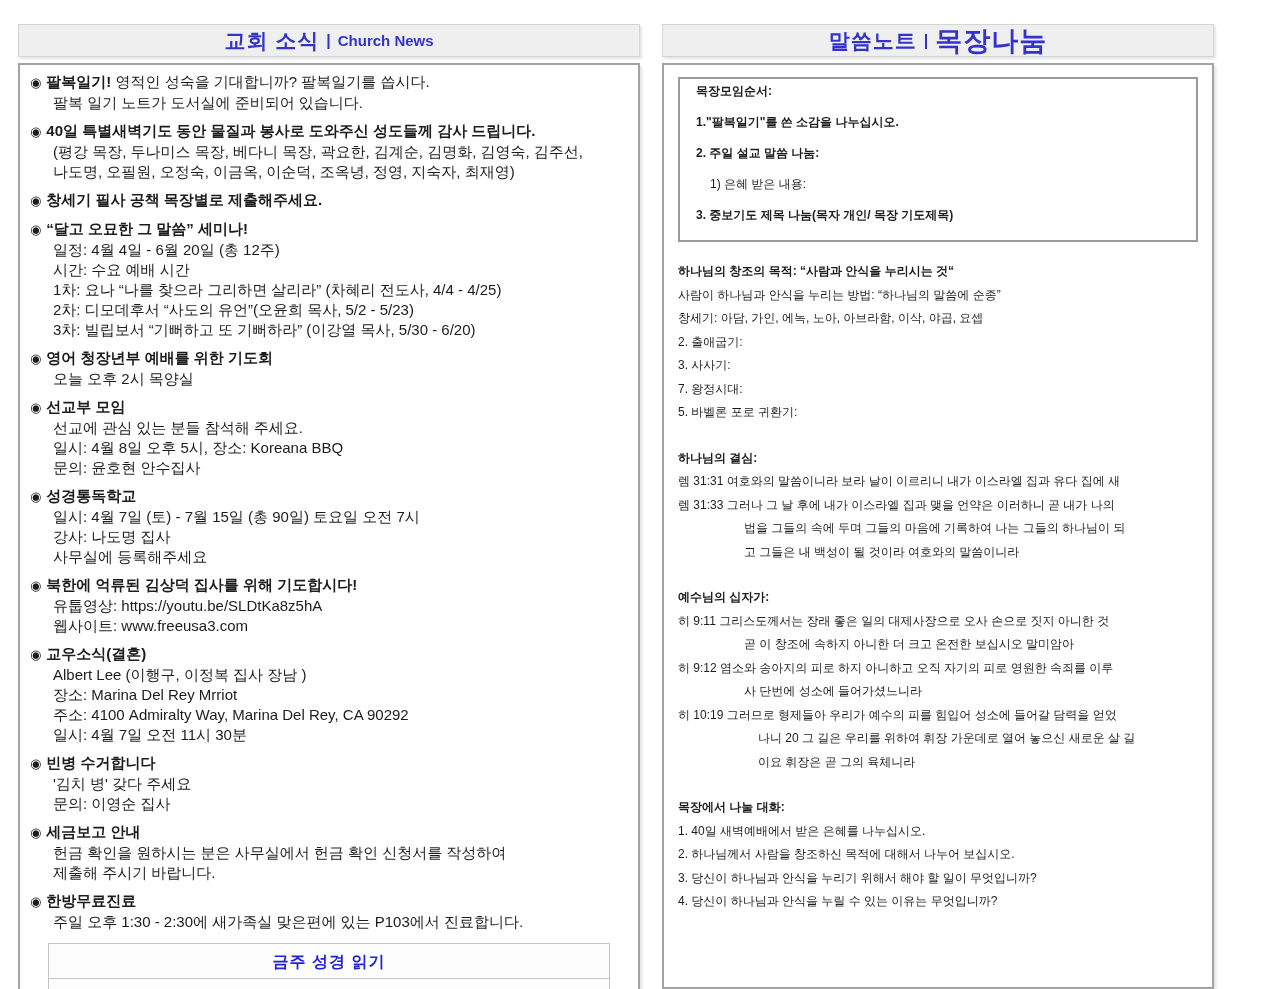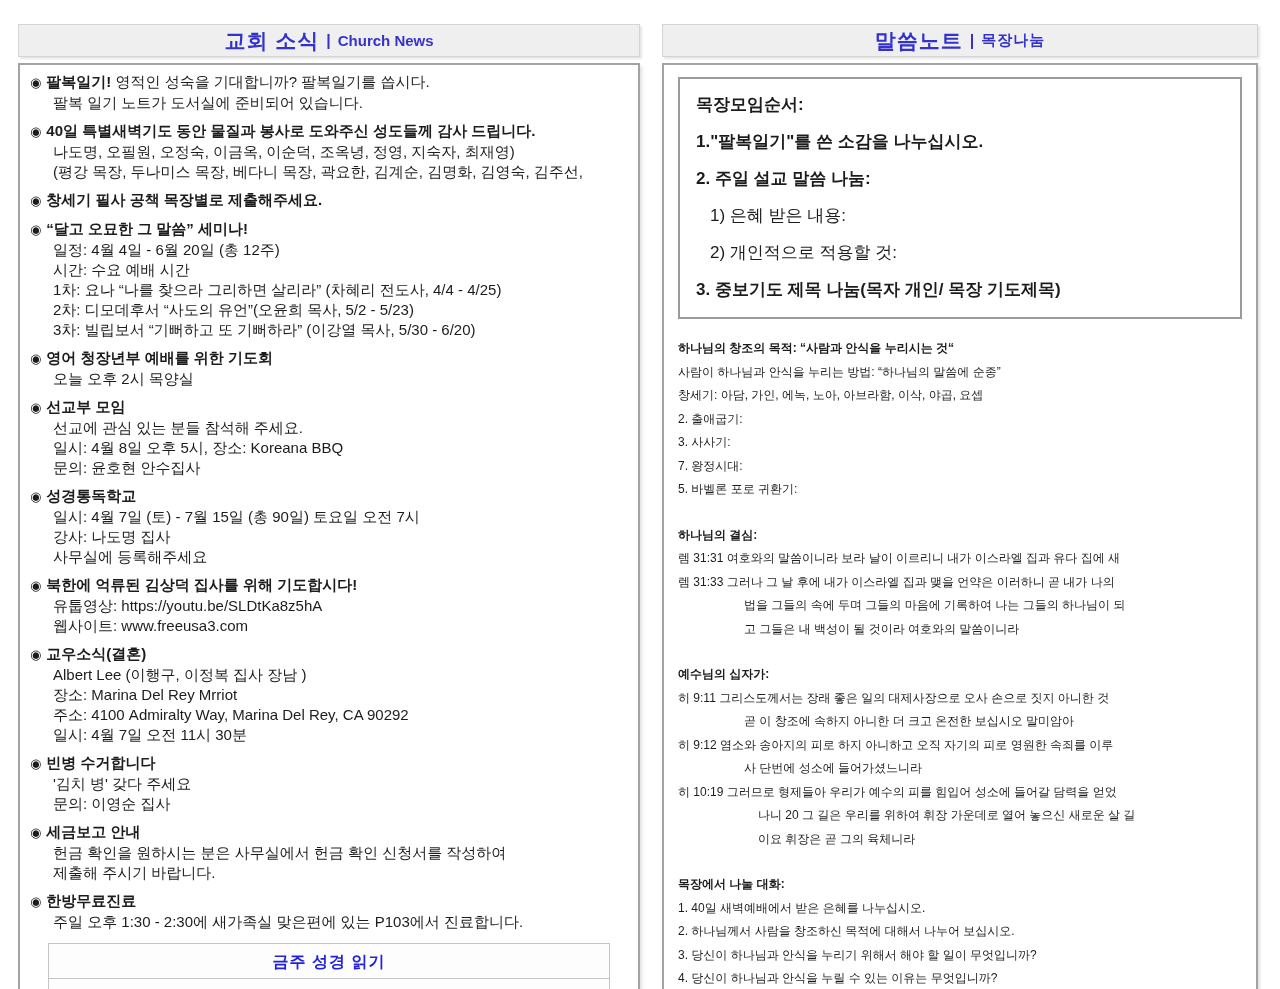--- a/index.html
+++ b/index.html
@@ -7,35 +7,35 @@
   body {
     width: 1280px; height: 989px;
     background: #ffffff;
     font-family: "Liberation Sans", "DejaVu Sans", sans-serif;
     color: #1c1c1c;
     overflow: hidden;
   }
   .page { display: flex; gap: 22px; padding: 24px 18px 0 18px; height: 100%; }
   .col { display: flex; flex-direction: column; }
   .col-left  { width: 622px; }
-  .col-right { width: 596px; }
+  .col-right { width: 552px; }
 
   .colhead {
     background: #efefef;
     border: 1px solid #d4d4d4;
     box-shadow: 2px 2px 2px rgba(0,0,0,0.10);
     height: 33px;
     display: flex; align-items: center; justify-content: center;
     margin-bottom: 6px;
     flex: 0 0 auto;
   }
   .colhead .t1 { color: #3333cc; font-weight: bold; font-size: 21px; letter-spacing: 1px; }
   .colhead .sep { color: #3333cc; font-weight: bold; font-size: 16px; margin: 0 7px; }
   .colhead .t2 { color: #3333cc; font-weight: bold; font-size: 15px; }
-  .col-right .colhead .t2 { font-size: 15px; letter-spacing: 1px; }
+  .col-right .colhead .t2 { font-size: 27px; letter-spacing: 1px; }
 
   .box {
     border: 2px solid #a3a3a3;
     background: #ffffff;
     box-shadow: 2px 3px 3px rgba(0,0,0,0.12);
     flex: 1 1 auto;
   }
   .col-left .box { padding: 7px 10px 6px 10px; }
   .col-right .box { padding: 10px 12px 8px 12px; }
 
@@ -55,22 +55,22 @@
     text-align: center;
     color: #2222dd; font-weight: bold; font-size: 16px;
     letter-spacing: 1px;
   }
   .reading-row:last-child { border-bottom: none; }
 
   
   .order-box {
     border: 2px solid #9a9a9a;
     margin: 2px 2px 18px 2px;
-    padding: 14px 16px 16px 16px;
-    font-size: 17px;
+    padding: 4px 16px 16px 16px;
+    font-size: 12px;
   }
   .order-title { font-weight: bold; margin-bottom: 4px; }
   .order-line { margin-top: 14px; }
   .order-line.b { font-weight: bold; }
   .order-line.ind1 { padding-left: 14px; }
 
   .section { margin: 0 2px 0 2px; font-size: 12px; line-height: 23.5px; }
   .section + .section { margin-top: 22px; }
   .section .heading { font-weight: bold; }
   .section .sline.ind1 { padding-left: 66px; }
@@ -91,22 +91,22 @@
       <div id="news-list">
           <div class="news-item">
             <div class="item-head"><span class="bullet">◉</span><span class="item-title">팔복일기!</span><span> 영적인 성숙을 기대합니까? 팔복일기를 씁시다.</span></div>
             <div class="item-lines">
               <div class="line">팔복 일기 노트가 도서실에 준비되어 있습니다.</div>
             </div>
           </div>
           <div class="news-item">
             <div class="item-head"><span class="bullet">◉</span><span class="item-title">40일 특별새벽기도 동안 물질과 봉사로 도와주신 성도들께 감사 드립니다.</span></div>
             <div class="item-lines">
+              <div class="line">(평강 목장, 두나미스 목장, 베다니 목장, 곽요한, 김계순, 김명화, 김영숙, 김주선,</div>
               <div class="line">나도명,  오필원, 오정숙, 이금옥, 이순덕, 조옥녕, 정영, 지숙자, 최재영)</div>
-              <div class="line">(평강 목장, 두나미스 목장, 베다니 목장, 곽요한, 김계순, 김명화, 김영숙, 김주선,</div>
             </div>
           </div>
           <div class="news-item">
             <div class="item-head"><span class="bullet">◉</span><span class="item-title">창세기 필사 공책 목장별로 제출해주세요.</span></div>
           </div>
           <div class="news-item">
             <div class="item-head"><span class="bullet">◉</span><span class="item-title">“달고 오묘한 그 말씀” 세미나!</span></div>
             <div class="item-lines">
               <div class="line">일정: 4월 4일 - 6월 20일 (총 12주)</div>
               <div class="line">시간: 수요 예배 시간</div>
@@ -187,21 +187,20 @@
       <span class="sep">|</span>
       <span class="t2">목장나눔</span>
     </div>
     <div class="box">
       <div class="order-box">
         <div class="order-title">목장모임순서:</div>
         <div id="order-items">
             <div class="order-line b">1."팔복일기"를 쓴 소감을 나누십시오.</div>
             <div class="order-line b">2. 주일 설교 말씀 나눔:</div>
             <div class="order-line ind1">1) 은혜 받은 내용:</div>
-            <div class="order-line ind1">2) 개인적으로 적용할 것:</div>
             <div class="order-line b">3. 중보기도 제목 나눔(목자 개인/ 목장 기도제목)</div>
           </div>
       </div>
       <div id="sections">
           <div class="section">
             <div class="heading">하나님의 창조의 목적: “사람과 안식을 누리시는 것“</div>
             <div class="sline ind0">사람이 하나님과 안식을 누리는 방법: “하나님의 말씀에 순종”</div>
             <div class="sline ind0">창세기: 아담, 가인, 에녹, 노아, 아브라함, 이삭, 야곱, 요셉</div>
             <div class="sline ind0">2. 출애굽기:</div>
             <div class="sline ind0">3. 사사기:</div>

